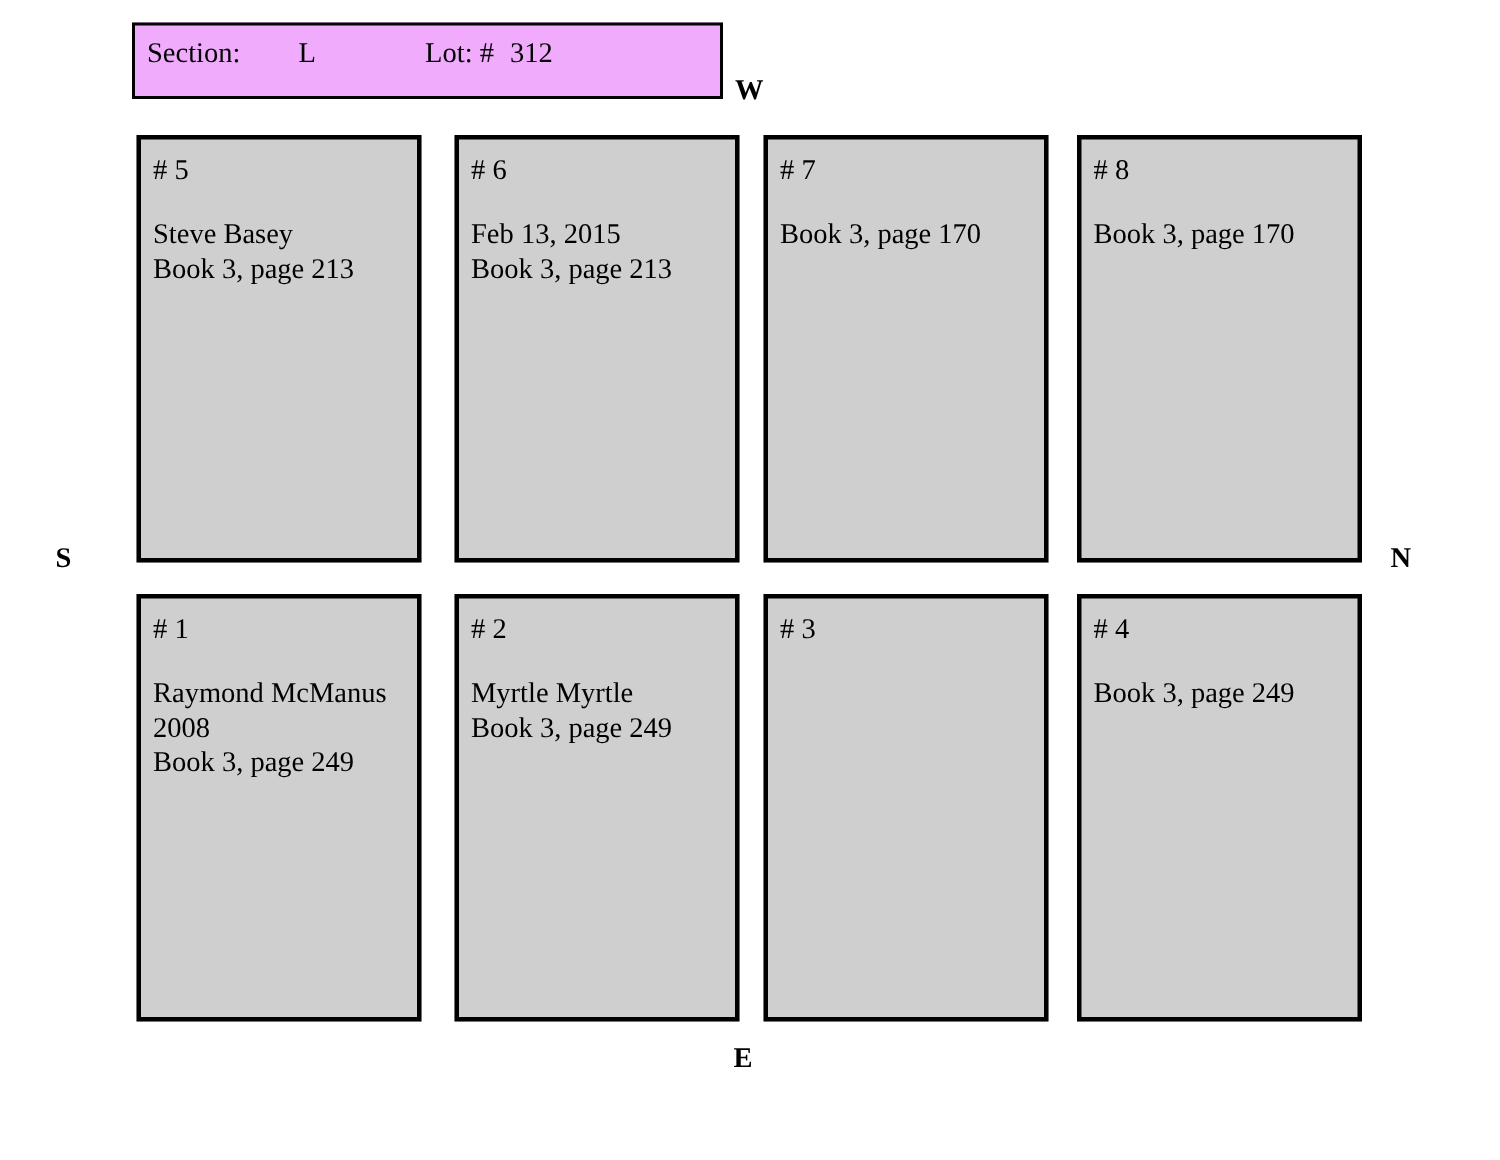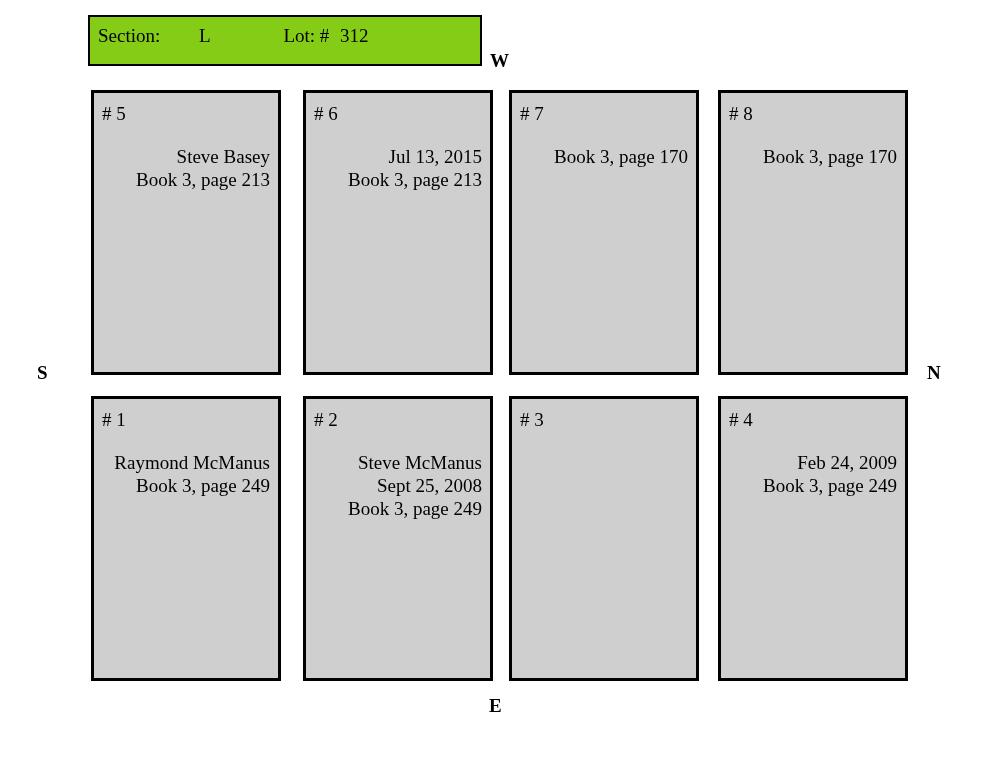--- a/index.html
+++ b/index.html
@@ -17,21 +17,21 @@
   }
 
   
   .header-box {
     position: absolute;
     left: 88px;
     top: 15px;
     width: 394px;
     height: 51px;
     border: 2px solid #000000;
-    background: #84cc16;
+    background: #f0abfc;
     box-sizing: border-box;
   }
   .header-row {
     position: absolute;
     left: 8px;
     top: 8px;
     white-space: nowrap;
     font-size: 19px;
     line-height: 22px;
   }
@@ -91,21 +91,20 @@
     line-height: 22px;
     white-space: nowrap;
   }
   .plot-lines {
     margin-top: 20px;
   }
   .plot-line {
     font-size: 19px;
     line-height: 23px;
     white-space: nowrap;
-    text-align: right;
   }
   .plot-line:empty { display: none; }
 </style>
 </head>
 <body>
 
 <div class="header-box">
   <div class="header-row">
     <span class="header-label sec-label">Section:</span>
     <span class="header-value sec-value">L</span>
@@ -127,21 +126,21 @@
       <div class="plot-number"># 5</div>
       <div class="plot-lines">
         <div class="plot-line">Steve Basey</div>
         <div class="plot-line">Book 3, page 213</div>
       </div>
     </div>
 
     <div class="plot plot-col-1">
       <div class="plot-number"># 6</div>
       <div class="plot-lines">
-        <div class="plot-line">Jul 13, 2015</div>
+        <div class="plot-line">Feb 13, 2015</div>
         <div class="plot-line">Book 3, page 213</div>
       </div>
     </div>
 
     <div class="plot plot-col-2">
       <div class="plot-number"># 7</div>
       <div class="plot-lines">
         <div class="plot-line">Book 3, page 170</div>
 
       </div>
@@ -156,45 +155,44 @@
     </div>
 
   </div>
 
   <div class="plot-row plot-row-bottom">
 
     <div class="plot plot-col-0">
       <div class="plot-number"># 1</div>
       <div class="plot-lines">
         <div class="plot-line">Raymond McManus</div>
+        <div class="plot-line">2008</div>
         <div class="plot-line">Book 3, page 249</div>
       </div>
     </div>
 
     <div class="plot plot-col-1">
       <div class="plot-number"># 2</div>
       <div class="plot-lines">
-        <div class="plot-line">Steve McManus</div>
-        <div class="plot-line">Sept 25, 2008</div>
+        <div class="plot-line">Myrtle Myrtle</div>
         <div class="plot-line">Book 3, page 249</div>
       </div>
     </div>
 
     <div class="plot plot-col-2">
       <div class="plot-number"># 3</div>
       <div class="plot-lines">
         
         
         
       </div>
     </div>
 
     <div class="plot plot-col-3">
       <div class="plot-number"># 4</div>
       <div class="plot-lines">
-        <div class="plot-line">Feb 24, 2009</div>
         <div class="plot-line">Book 3, page 249</div>
       </div>
     </div>
 
   </div>
 
 </div>
 
 </body></html>

